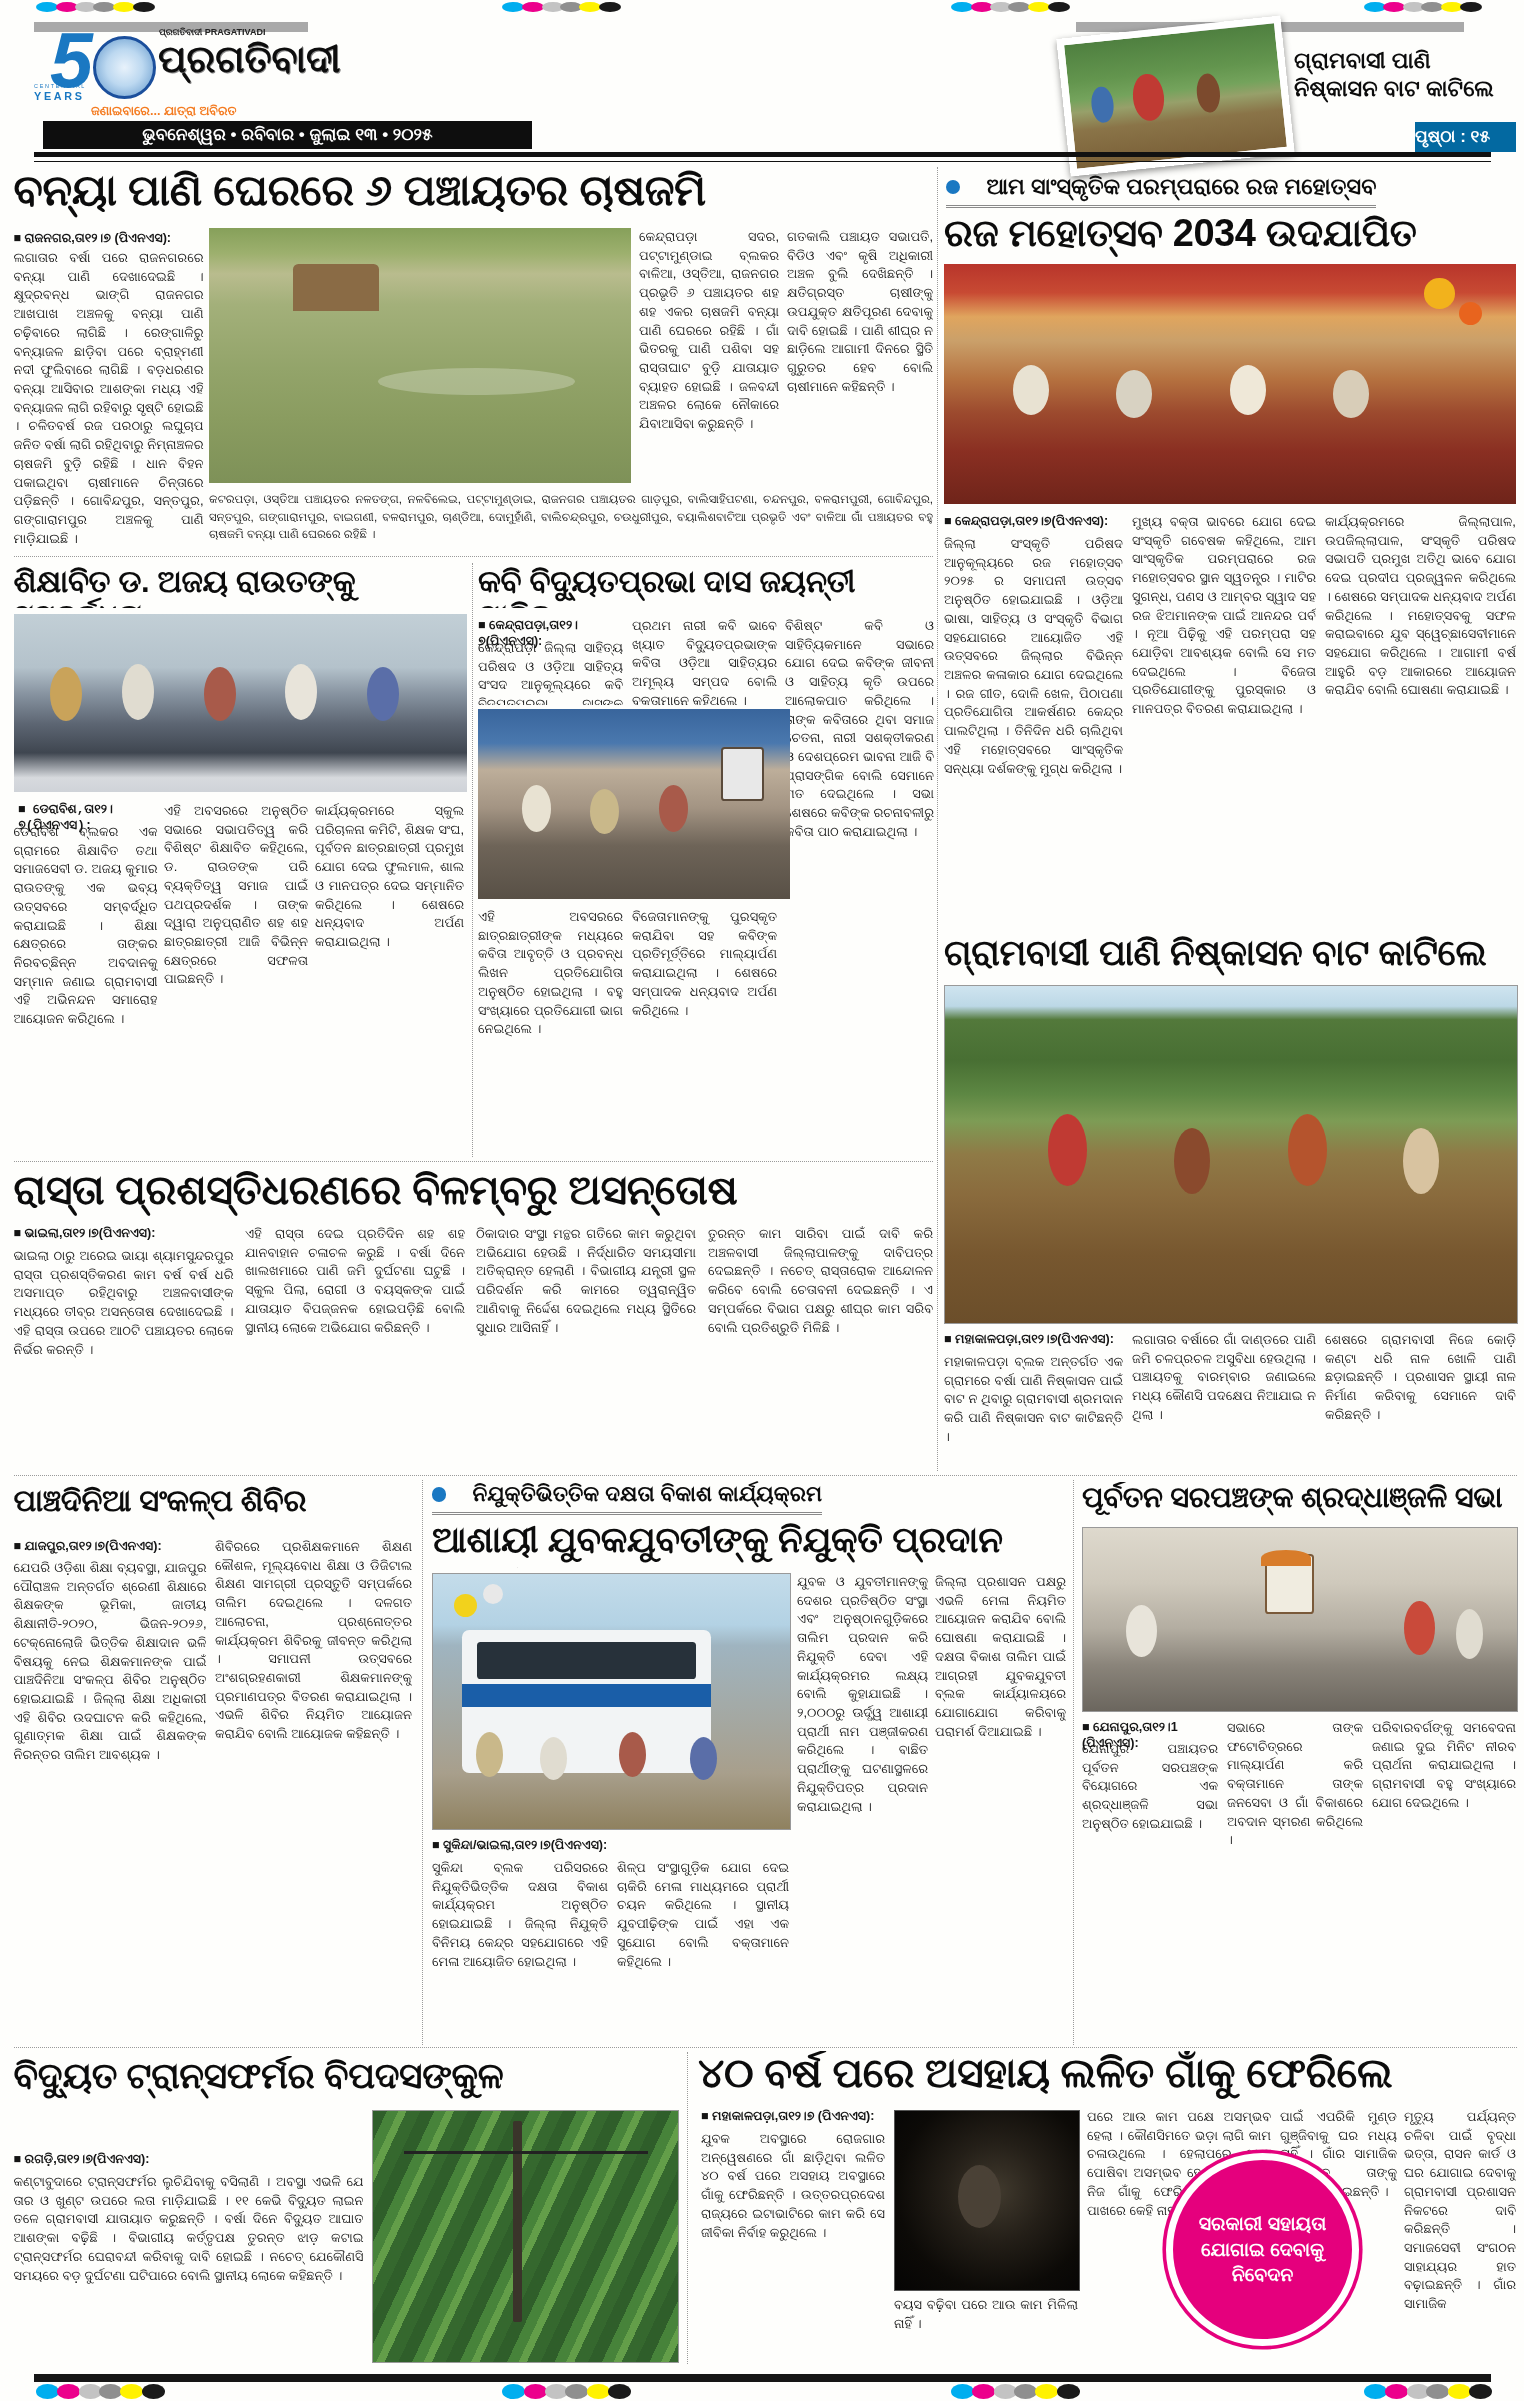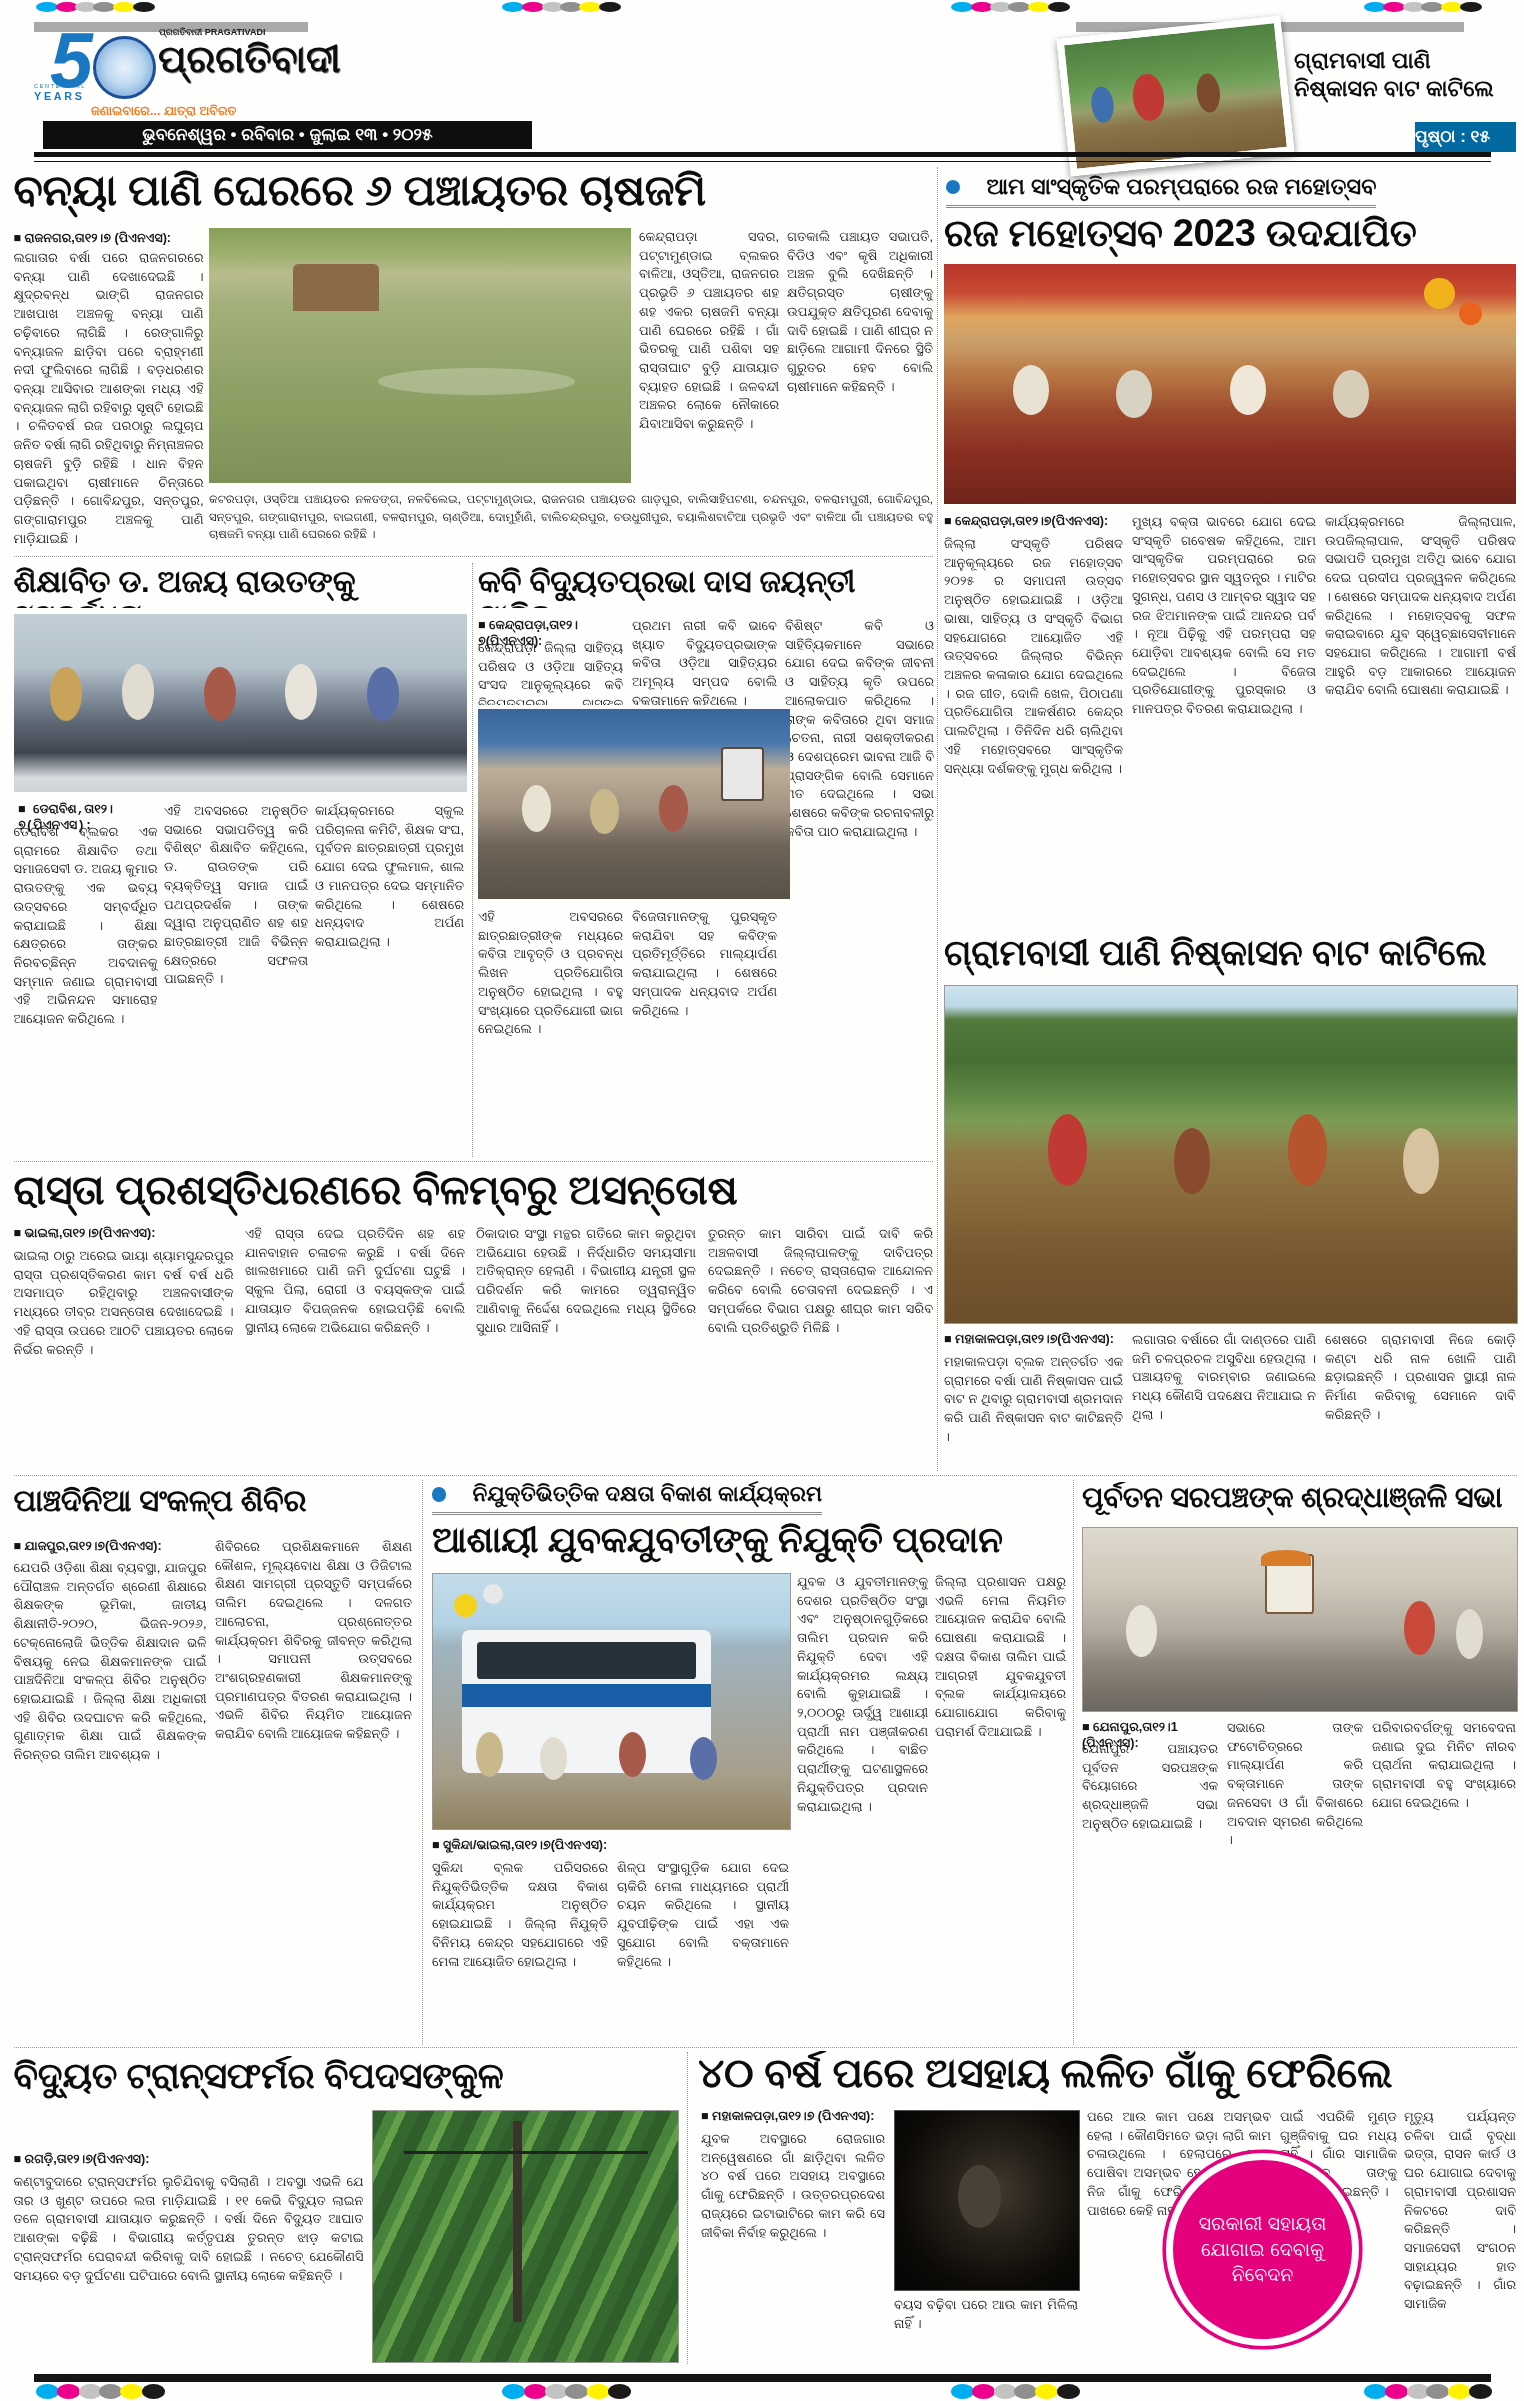--- a/index.html
+++ b/index.html
@@ -115,21 +115,21 @@
   <div class="abs doth" style="left:13.5px;top:556px;width:919px;"></div>
   <div class="abs dotv" style="left:937px;top:167px;height:1304px;"></div>
 
   <div>
     <div class="abs" style="left:946px;top:174px;width:570px;">
       <div class="kicker">
         <span class="kdot"></span>
         <span style="font-size:22.4px;">ଆମ ସାଂସ୍କୃତିକ ପରମ୍ପରାରେ ରଜ ମହୋତ୍ସବ</span>
       </div>
     </div>
-    <div class="abs hl" style="left:944px;top:213px;width:572px;height:47px;font-size:38px;">ରଜ ମହୋତ୍ସବ 2023 ଉଦଯାପିତ</div>
+    <div class="abs hl" style="left:944px;top:213px;width:572px;height:47px;font-size:38px;">ରଜ ମହୋତ୍ସବ 2034 ଉଦଯାପିତ</div>
     <div class="photo ph-raja" style="left:944px;top:264px;width:572px;height:240px;">
       <span class="blob" style="left:84%;top:6%;width:30.5px;height:30.5px;background:#f2b21c;"></span>
       <span class="blob" style="left:90%;top:16%;width:23px;height:23px;background:#e8641e;"></span>
       <span class="blob" style="left:12%;top:42%;width:36px;height:50px;background:#e8e2d2;"></span>
       <span class="blob" style="left:30%;top:44%;width:36px;height:48px;background:#d8d2c2;"></span>
       <span class="blob" style="left:50%;top:42%;width:36px;height:50px;background:#efe8d8;"></span>
       <span class="blob" style="left:68%;top:44%;width:36px;height:48px;background:#d8cdb8;"></span>
     </div>
     <div class="abs byline" style="left:944px;top:513px;width:179px;">■ କେନ୍ଦ୍ରାପଡ଼ା,ତା୧୨।୭(ପିଏନଏସ):</div>
     <div class="abs col" style="left:944px;top:535px;width:179px;height:395px;">ଜିଲ୍ଲା ସଂସ୍କୃତି ପରିଷଦ ଆନୁକୂଲ୍ୟରେ ରଜ ମହୋତ୍ସବ ୨୦୨୫ ର ସମାପନୀ ଉତ୍ସବ ଅନୁଷ୍ଠିତ ହୋଇଯାଇଛି । ଓଡ଼ିଆ ଭାଷା, ସାହିତ୍ୟ ଓ ସଂସ୍କୃତି ବିଭାଗ ସହଯୋଗରେ ଆୟୋଜିତ ଏହି ଉତ୍ସବରେ ଜିଲ୍ଲାର ବିଭିନ୍ନ ଅଞ୍ଚଳର କଳାକାର ଯୋଗ ଦେଇଥିଲେ । ରଜ ଗୀତ, ଦୋଳି ଖେଳ, ପିଠାପଣା ପ୍ରତିଯୋଗିତା ଆକର୍ଷଣର କେନ୍ଦ୍ର ପାଲଟିଥିଲା । ତିନିଦିନ ଧରି ଚାଲିଥିବା ଏହି ମହୋତ୍ସବରେ ସାଂସ୍କୃତିକ ସନ୍ଧ୍ୟା ଦର୍ଶକଙ୍କୁ ମୁଗ୍ଧ କରିଥିଲା ।</div>
@@ -267,21 +267,21 @@
     <div class="abs col" style="left:701px;top:2130px;width:184px;height:233px;">ଯୁବକ ଅବସ୍ଥାରେ ରୋଜଗାର ଅନ୍ୱେଷଣରେ ଗାଁ ଛାଡ଼ିଥିବା ଲଳିତ ୪୦ ବର୍ଷ ପରେ ଅସହାୟ ଅବସ୍ଥାରେ ଗାଁକୁ ଫେରିଛନ୍ତି । ଉତ୍ତରପ୍ରଦେଶ ରାଜ୍ୟରେ ଇଟାଭାଟିରେ କାମ କରି ସେ ଜୀବିକା ନିର୍ବାହ କରୁଥିଲେ ।</div>
     <div class="photo ph-dark" style="left:894px;top:2110px;width:184px;height:179px;border:0.9px solid #555;">
       <span class="blob" style="left:34%;top:30%;width:43px;height:63px;background:#4a4136;"></span>
     </div>
     <div class="abs col" style="left:894px;top:2296px;width:184px;height:66px;">ବୟସ ବଢ଼ିବା ପରେ ଆଉ କାମ ମିଳିଲା ନାହିଁ ।</div>
     <div class="abs col" style="left:1087px;top:2108px;width:184px;height:255px;">ପରେ ଆଉ କାମ ପକ୍ଷେ ଅସମ୍ଭବ ହେଲା । କୌଣସିମତେ ଭଡ଼ା ଲାଗି କାମ ଚଳାଉଥିଲେ । ହେଲାପରେ ପେଟ ପୋଷିବା ଅସମ୍ଭବ ହେବାରୁ ଶେଷରେ ନିଜ ଗାଁକୁ ଫେରିଛନ୍ତି ଲଳିତ । ପାଖରେ କେହି ନାହାନ୍ତି । ପାଖରେ</div>
     <div class="abs col" style="left:1280px;top:2108px;width:117px;height:255px;">ପାଇଁ ଏପରିକି ମୁଣ୍ଡ ଗୁଞ୍ଜିବାକୁ ଘର ମଧ୍ୟ ନାହିଁ । ଗାଁର ସାମାଜିକ କର୍ମୀମାନେ ତାଙ୍କୁ ଆଶ୍ରୟ ଦେଇଛନ୍ତି ।</div>
     <div class="abs col" style="left:1404px;top:2108px;width:112px;height:255px;">ମୃତ୍ୟୁ ପର୍ଯ୍ୟନ୍ତ ଚଳିବା ପାଇଁ ବୃଦ୍ଧା ଭତ୍ତା, ରାସନ କାର୍ଡ ଓ ଘର ଯୋଗାଇ ଦେବାକୁ ଗ୍ରାମବାସୀ ପ୍ରଶାସନ ନିକଟରେ ଦାବି କରିଛନ୍ତି । ସମାଜସେବୀ ସଂଗଠନ ସାହାଯ୍ୟର ହାତ ବଢ଼ାଇଛନ୍ତି । ଗାଁର ସାମାଜିକ</div>
     <div class="abs" style="left:1166px;top:2153px;width:179px;height:179px;border-radius:50%;background:#e5007d;
                 border:7.2px solid #fff;box-shadow:0 0 0 3.6px #e5007d;display:flex;align-items:center;justify-content:center;text-align:center;">
-      <span style="color:#fff;font-weight:400;font-size:19px;line-height:1.35;padding:0 12.6px;">ସରକାରୀ ସହାୟତା ଯୋଗାଇ ଦେବାକୁ ନିବେଦନ</span>
+      <span style="color:#fff;font-weight:700;font-size:19px;line-height:1.35;padding:0 12.6px;">ସରକାରୀ ସହାୟତା ଯୋଗାଇ ଦେବାକୁ ନିବେଦନ</span>
     </div>
   </div>
 
   <div class="abs" style="left:34px;top:2374px;width:1457px;height:8px;background:#161616;"></div>
 
   <div>
     <div class="mark" style="left:36px;top:2384px;width:23px;height:15.2px;background:#00aeef"></div>
     <div class="mark" style="left:57px;top:2384px;width:23px;height:15.2px;background:#ec008c"></div>
     <div class="mark" style="left:79px;top:2384px;width:23px;height:15.2px;background:#c3c3c3"></div>
     <div class="mark" style="left:99px;top:2384px;width:23px;height:15.2px;background:#8f8f8f"></div>

